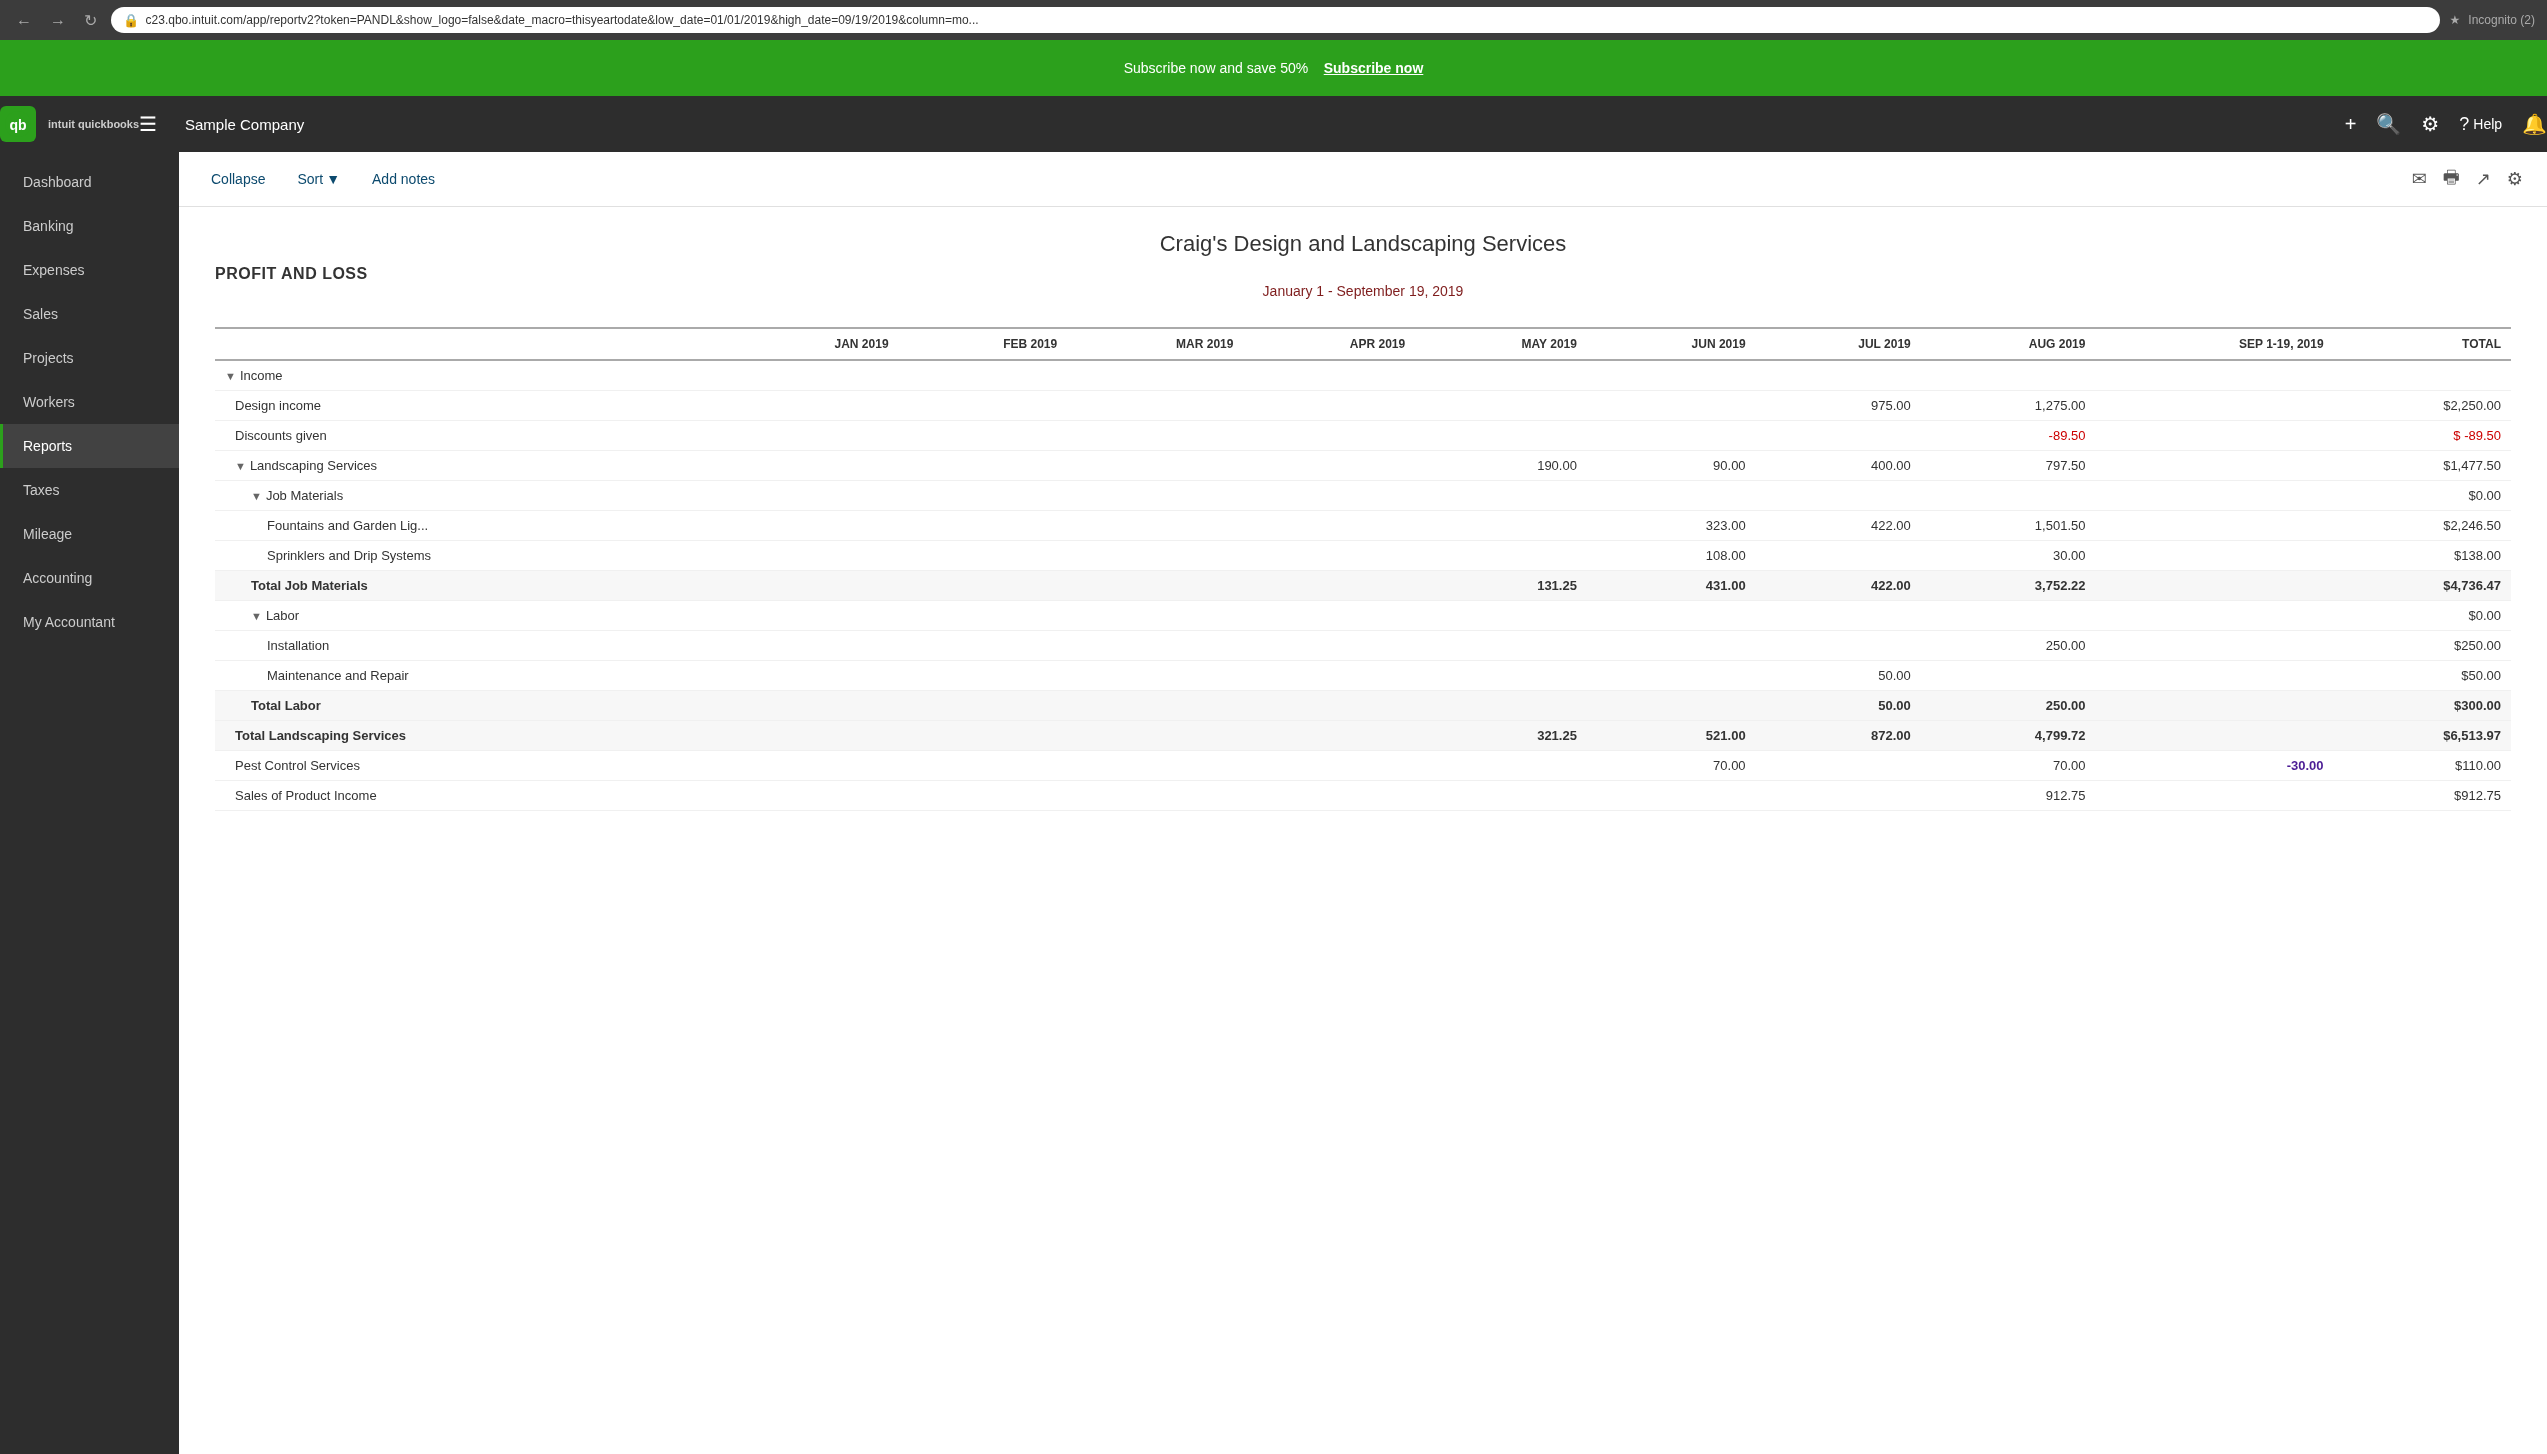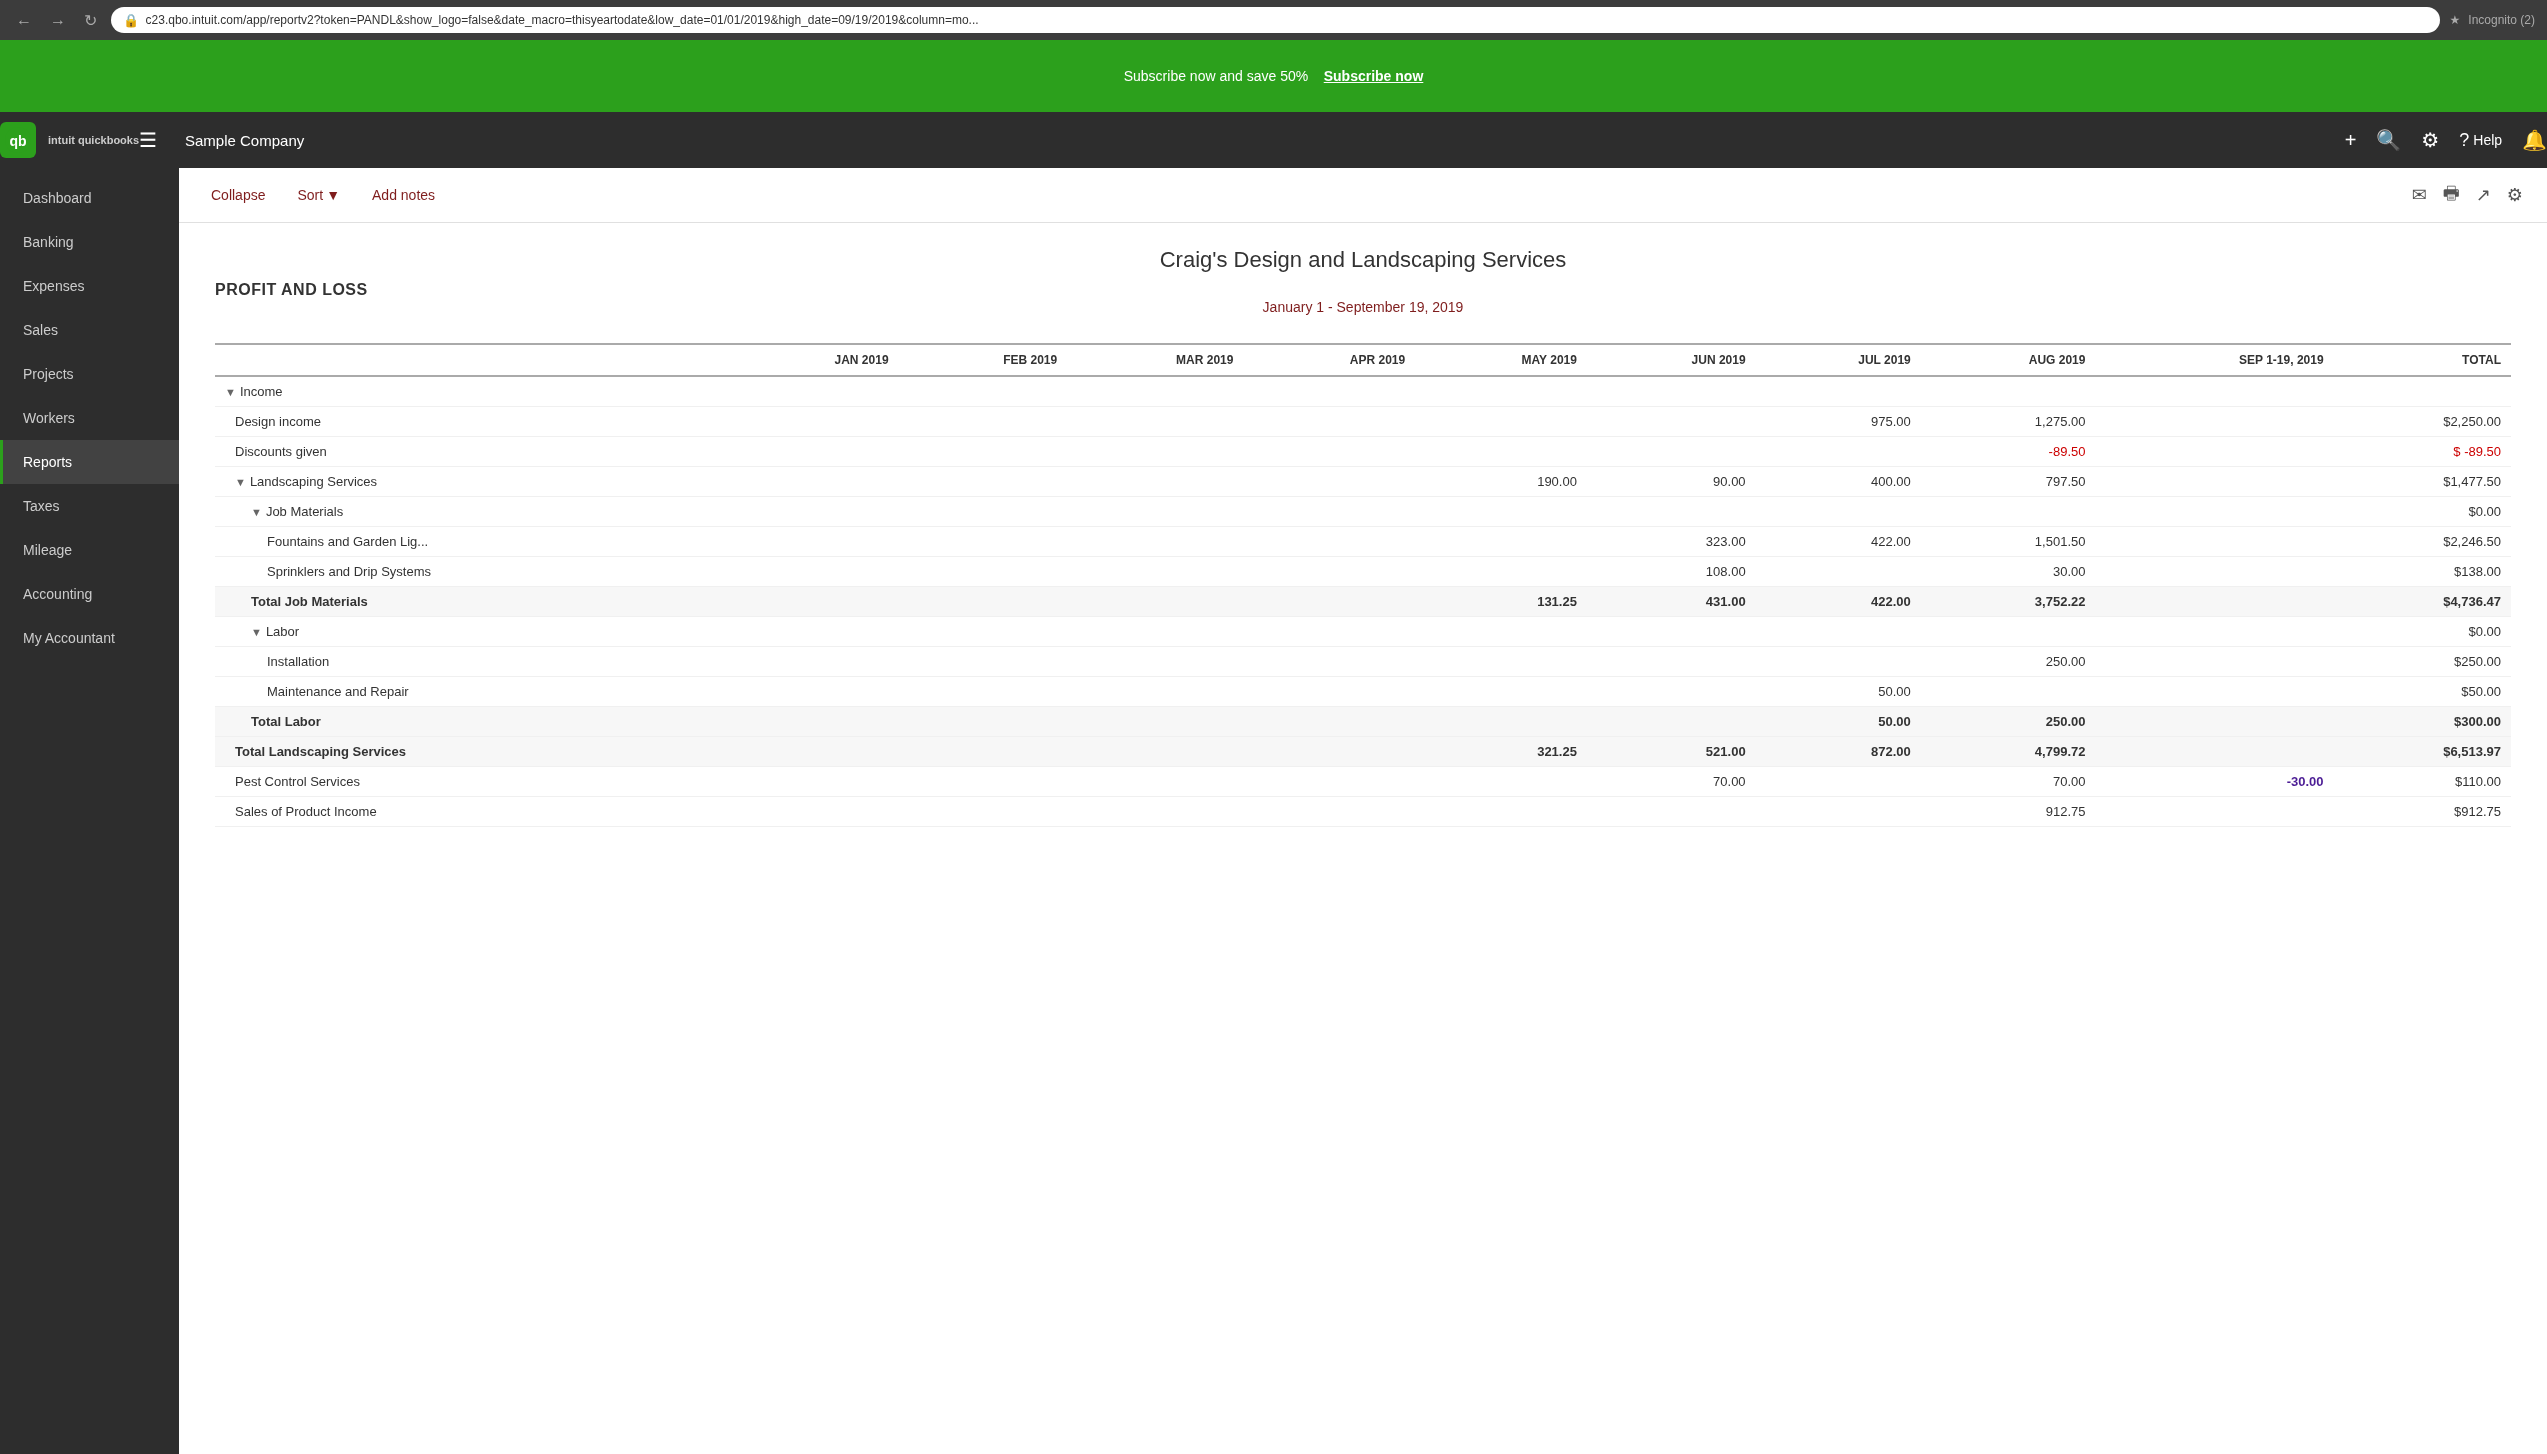--- a/index.html
+++ b/index.html
@@ -34,21 +34,21 @@
       color: #333;
     }
     .browser-url-text { flex: 1; overflow: hidden; white-space: nowrap; text-overflow: ellipsis; }
     .browser-right { display: flex; align-items: center; gap: 8px; color: #aaa; font-size: 12px; }
 
     
     .promo-banner {
       background: #2ca01c;
       color: white;
       text-align: center;
-      padding: 28px;
+      padding: 20px;
       font-size: 14px;
     }
     .promo-banner a { color: white; font-weight: bold; text-decoration: underline; cursor: pointer; }
 
     
     .app-header {
       background: #2d2d2d;
       height: 56px;
       display: flex;
       align-items: center;
@@ -143,21 +143,21 @@
       gap: 16px;
       position: sticky;
       top: 0;
       background: white;
       z-index: 10;
     }
     .toolbar-btn {
       background: none;
       border: none;
       cursor: pointer;
-      color: #7f1d1d;
+      color: #0c4a6e;
       font-size: 14px;
       padding: 4px 8px;
       border-radius: 4px;
     }
     .sort-btn { display: flex; align-items: center; gap: 3px; }
     .toolbar-spacer { flex: 1; }
     .toolbar-right { display: flex; gap: 16px; align-items: center; }
     .toolbar-icon-btn {
       background: none;
       border: none;

